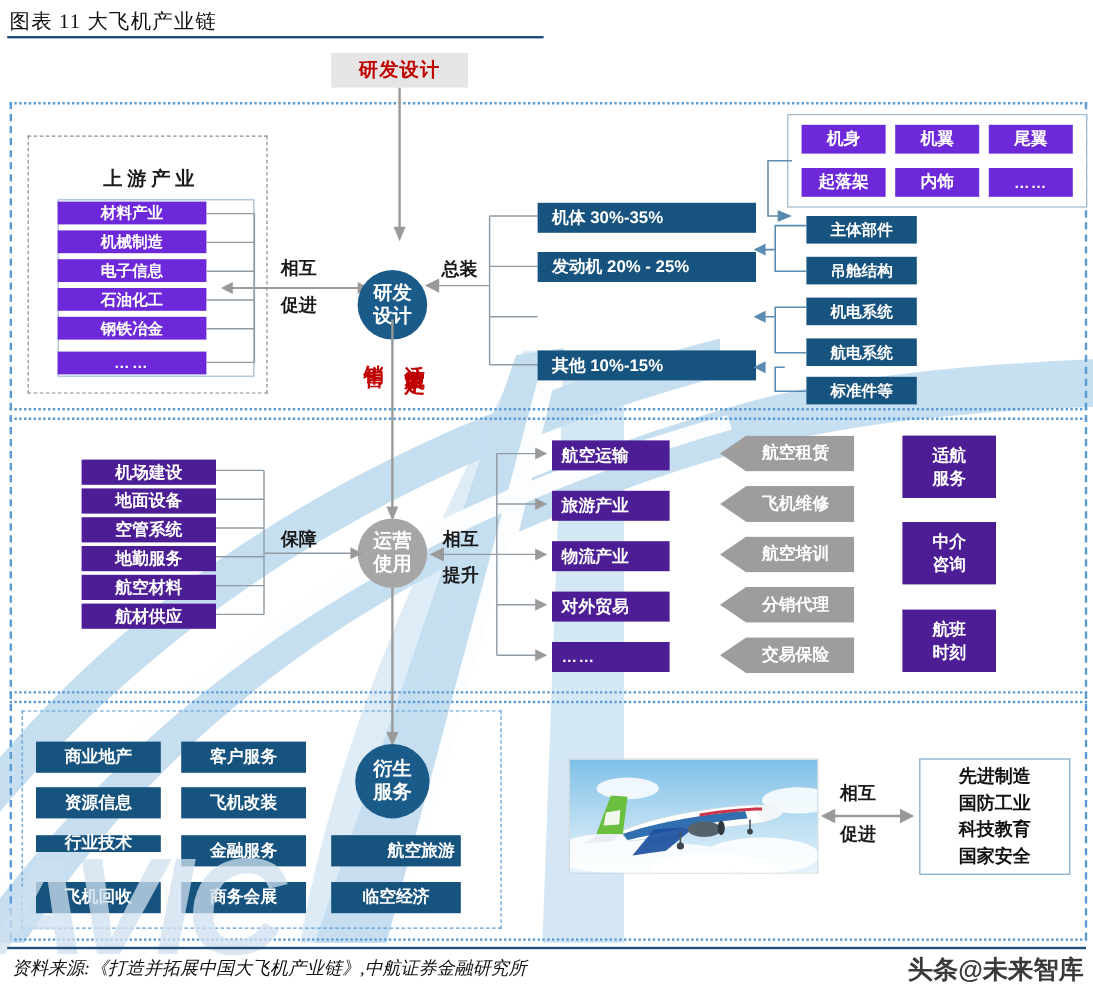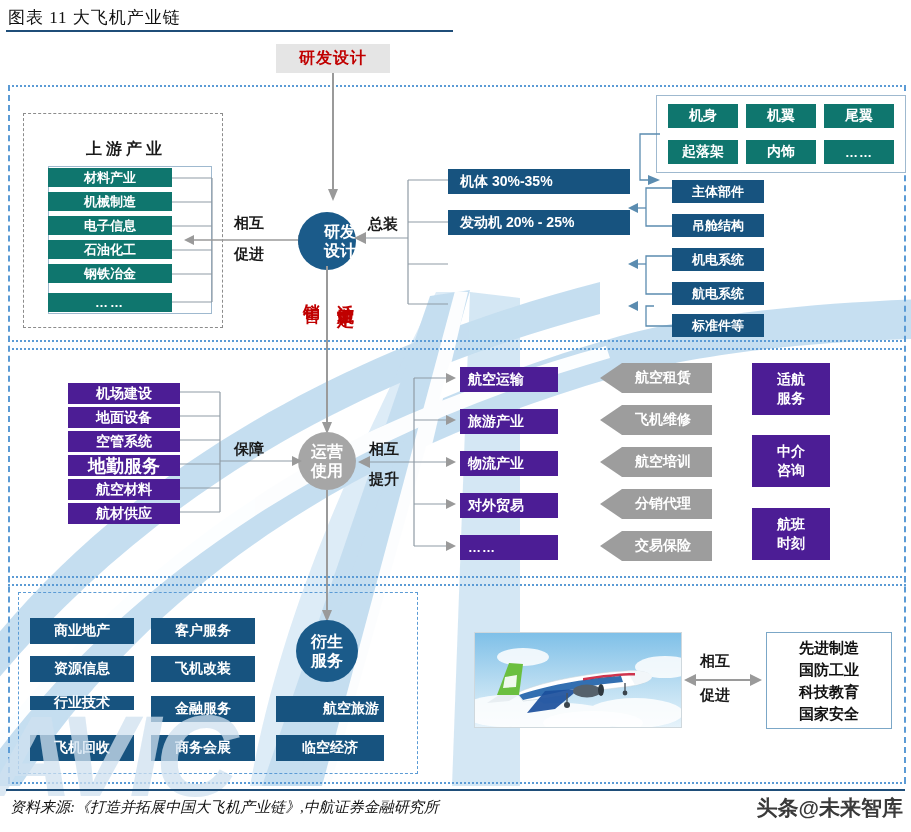--- a/index.html
+++ b/index.html
@@ -48,21 +48,21 @@
   .dashline{position:absolute;border-top:2px dotted #5b9bd5;}
   .vdash{position:absolute;border-left:2px dashed #5b9bd5;}
 
   
   .bx{
     position:absolute;box-sizing:border-box;
     display:flex;align-items:center;justify-content:center;
     color:#fff;font-weight:bold;white-space:nowrap;
     font-family:"Liberation Sans","DejaVu Sans",sans-serif;
   }
-  .blue{background:#0f766e;}
+  .blue{background:#6d28d9;}
   .blue2{background:#17537f;}
   .gray{background:#4c1d95;}
 
   .circ{
     position:absolute;border-radius:50%;
     display:flex;flex-direction:column;align-items:center;justify-content:center;
     color:#fff;font-weight:bold;font-size:16px;line-height:19px;
   }
   .c-blue{background:#1b5b8a;}
   .c-gray{background:#a6a6a6;}
@@ -180,21 +180,21 @@
     </g>
     <g stroke="#9a9a9a" stroke-width="1.6">
       <line x1="22" y1="70" x2="130" y2="70"></line>
     </g>
     <polygon points="14,70 24,65 24,75" fill="#9a9a9a"></polygon>
     <polygon points="138,70 128,65 128,75" fill="#9a9a9a"></polygon>
   </svg>
   <div class="lbl" style="left:234px;top:214px;">相互</div>
   <div class="lbl" style="left:234px;top:245px;">促进</div>
 
-  <div class="circ c-blue" style="left:298px;top:212px;width:58px;height:58px;align-items:flex-end;">
+  <div class="circ c-blue" style="left:298px;top:225px;width:58px;height:58px;">
     <span>研发</span>
     <span>设计</span>
   </div>
 
   <svg style="position:absolute;left:320px;top:266px;" width="16" height="168">
     <line x1="7" y1="0" x2="7" y2="158" stroke="#9a9a9a" stroke-width="2"></line>
     <polygon points="7,168 2,156 12,156" fill="#9a9a9a"></polygon>
   </svg>
   <div class="redv" style="left:300px;top:291px;">销售</div>
   <div class="redv" style="left:334px;top:291px;">适航审定</div>
@@ -226,20 +226,23 @@
     </g>
     <polygon points="2,68 14,62 14,74" fill="#9a9a9a"></polygon>
   </svg>
 
   <div class="bx blue2" style="left:448px;top:169px;width:182px;height:25px;font-size:14px;justify-content:flex-start;padding-left:12px;">
     <span>机体 30%-35%</span>
     </div>
   <div class="bx blue2" style="left:448px;top:210px;width:182px;height:25px;font-size:14px;justify-content:flex-start;padding-left:12px;">
     <span>发动机 20% - 25%</span>
     </div>
+  <div class="bx blue2" style="left:448px;top:292px;width:182px;height:25px;font-size:14px;justify-content:flex-start;padding-left:12px;">
+    <span>其他 10%-15%</span>
+    </div>
 
   <div class="whitecard" style="left:656px;top:95px;width:250px;height:78px;"></div>
   <div class="bx blue" style="left:668px;top:104px;width:70px;height:24px;font-size:14px;">
     <span>机身</span>
     </div>
   <div class="bx blue" style="left:746px;top:104px;width:70px;height:24px;font-size:14px;">
     <span>机翼</span>
     </div>
   <div class="bx blue" style="left:824px;top:104px;width:70px;height:24px;font-size:14px;">
     <span>尾翼</span>
@@ -300,21 +303,21 @@
 
   <div class="bx gray" style="left:68px;top:383px;width:112px;height:21px;font-size:14px;">
     <span>机场建设</span>
     </div>
   <div class="bx gray" style="left:68px;top:407px;width:112px;height:21px;font-size:14px;">
     <span>地面设备</span>
     </div>
   <div class="bx gray" style="left:68px;top:431px;width:112px;height:21px;font-size:14px;">
     <span>空管系统</span>
     </div>
-  <div class="bx gray" style="left:68px;top:455px;width:112px;height:21px;font-size:18px;">
+  <div class="bx gray" style="left:68px;top:455px;width:112px;height:21px;font-size:14px;">
     <span>地勤服务</span>
     </div>
   <div class="bx gray" style="left:68px;top:479px;width:112px;height:21px;font-size:14px;">
     <span>航空材料</span>
     </div>
   <div class="bx gray" style="left:68px;top:503px;width:112px;height:21px;font-size:14px;">
     <span>航材供应</span>
     </div>
 
   <svg style="position:absolute;left:178px;top:386px;" width="126" height="140">

